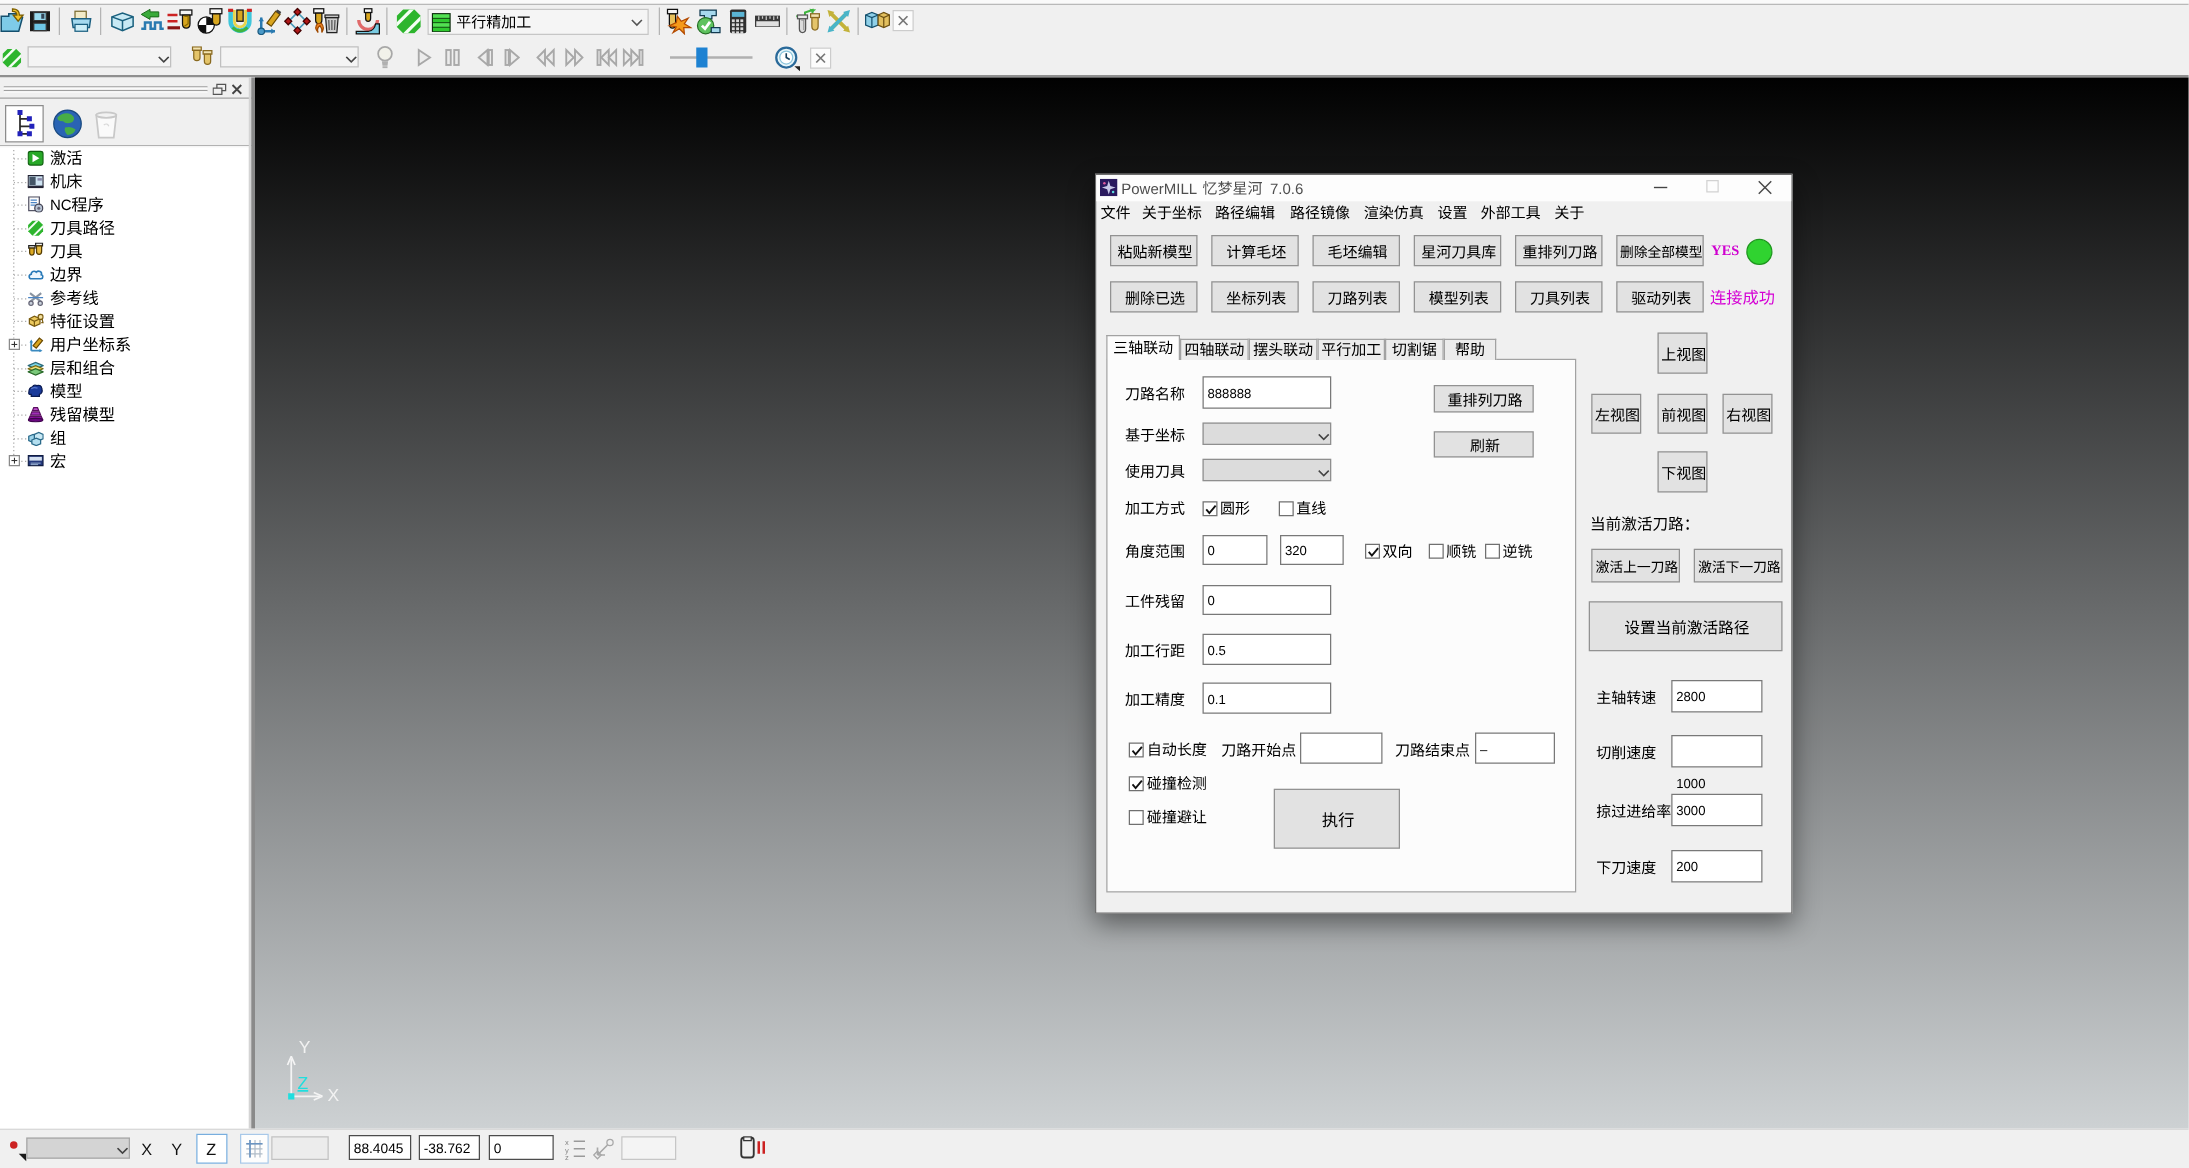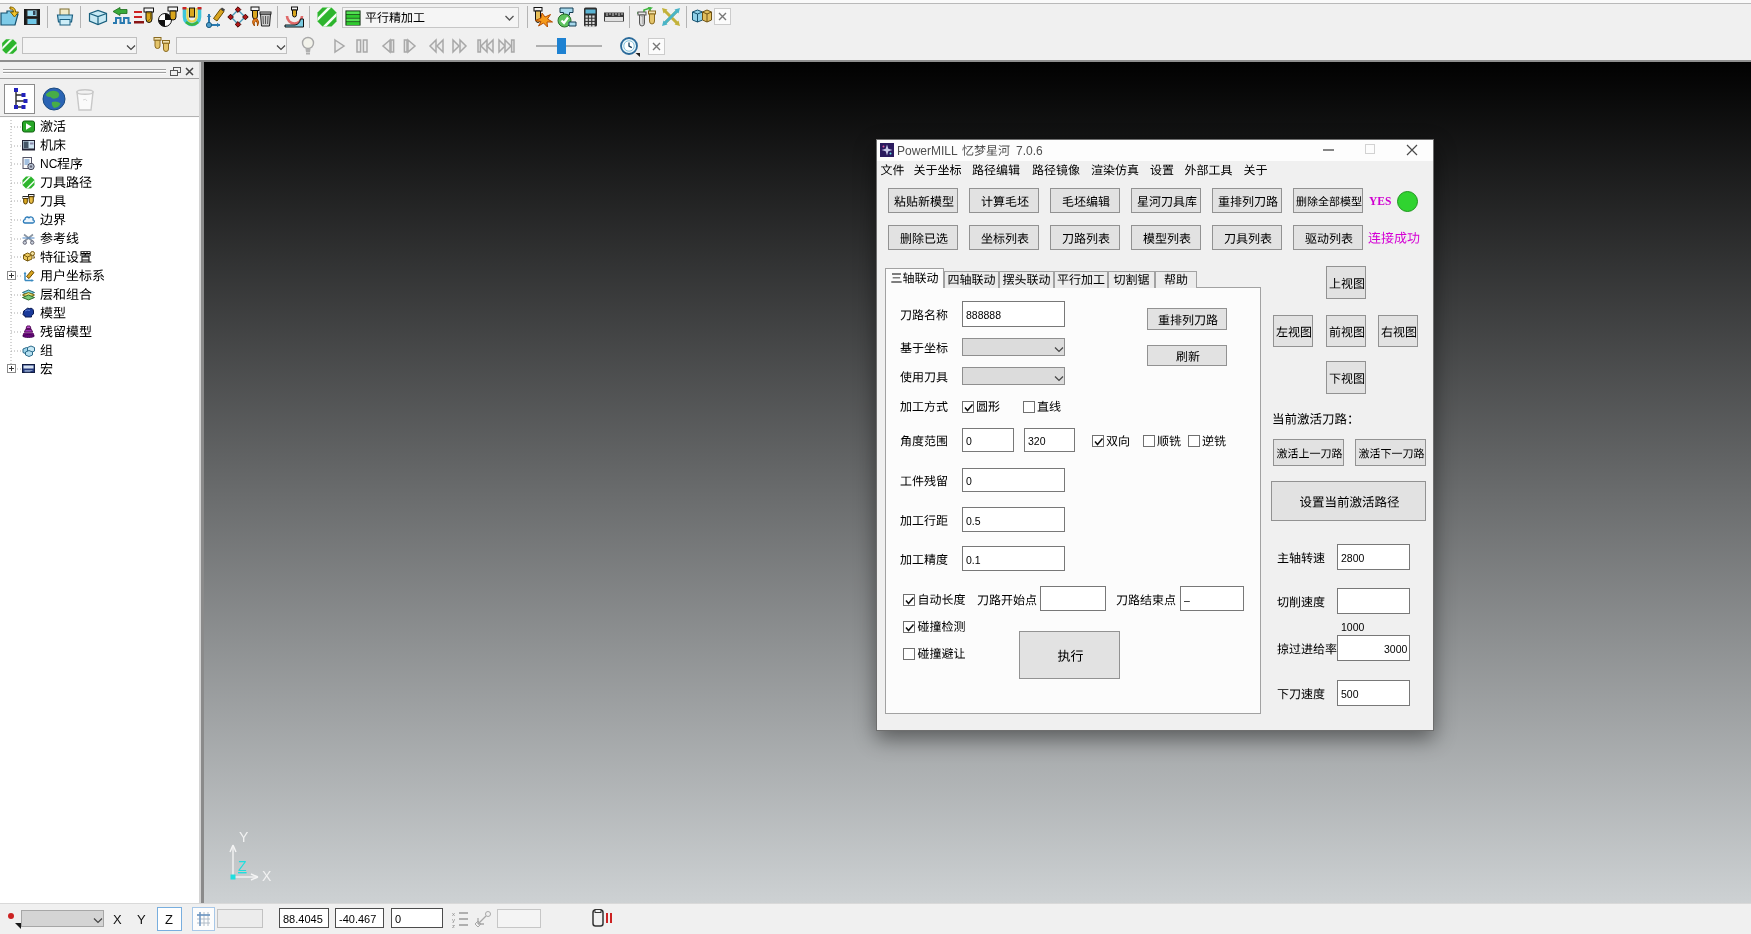--- a/index.html
+++ b/index.html
@@ -462,21 +462,21 @@
 <div style="position:absolute;left:165px;top:913px;font:normal 13px 'Liberation Sans',sans-serif;color:#111;white-space:pre;line-height:1;">Z</div>
 <div style="position:absolute;left:192px;top:907px;width:23px;height:24px;background:#fdfdfd;border:1px solid #a8c8e8"></div>
 <svg style="position:absolute;left:196px;top:911px" width="15" height="16" viewBox="0 0 15 16">
     <path d="M1 4 H14 M1 8 H14 M1 12 H14 M4 1 V15 M8 1 V15 M12 1 V15" stroke="#b0bcc8" stroke-width="1"></path>
     <path d="M4 1 V15 M1 4 H14" stroke="#6a94c2" stroke-width="1.3"></path>
   </svg>
 <div style="position:absolute;left:217px;top:909px;width:46px;height:19px;background:#ececec;border:1px solid #c2c2c2"></div>
 <div style="position:absolute;left:279px;top:908px;width:50px;height:20px;background:#fff;border:1px solid #4c4c4c"></div>
 <div style="position:absolute;left:283px;top:914.0px;font:normal 11px 'Liberation Sans',sans-serif;color:#000;white-space:pre;line-height:1;">88.4045</div>
 <div style="position:absolute;left:335px;top:908px;width:49px;height:20px;background:#fff;border:1px solid #4c4c4c"></div>
-<div style="position:absolute;left:339px;top:914.0px;font:normal 11px 'Liberation Sans',sans-serif;color:#000;white-space:pre;line-height:1;">-40.467</div>
+<div style="position:absolute;left:339px;top:914.0px;font:normal 11px 'Liberation Sans',sans-serif;color:#000;white-space:pre;line-height:1;">-38.762</div>
 <div style="position:absolute;left:391px;top:908px;width:52px;height:20px;background:#fff;border:1px solid #4c4c4c"></div>
 <div style="position:absolute;left:395px;top:914.0px;font:normal 11px 'Liberation Sans',sans-serif;color:#000;white-space:pre;line-height:1;">0</div>
 <svg style="position:absolute;left:452px;top:910px" width="17" height="18" viewBox="0 0 17 18">
     <g fill="#888" font-family="Liberation Sans" font-size="6">
       <text x="0" y="6">x</text>
       <text x="0" y="12">y</text>
       <text x="0" y="18">z</text>
     </g>
     <path d="M7 3 H16 M7 9 H16 M7 15 H16" stroke="#999" stroke-width="1.3"></path>
   </svg>
@@ -583,23 +583,23 @@
 <div style="position:absolute;left:1378px;top:315px;width:40px;height:32px;background:#e2e2e2;border:1px solid #929292"></div>
 <div style="position:absolute;left:1326px;top:361px;width:40px;height:33px;background:#e2e2e2;border:1px solid #929292"></div>
 <div style="position:absolute;left:1273px;top:439px;width:71px;height:27px;background:#e2e2e2;border:1px solid #929292"></div>
 <div style="position:absolute;left:1355px;top:439px;width:71px;height:27px;background:#e2e2e2;border:1px solid #929292"></div>
 <div style="position:absolute;left:1271px;top:481px;width:155px;height:40px;background:#e2e2e2;border:1px solid #929292"></div>
 <div style="position:absolute;left:1337px;top:544px;width:73px;height:26px;background:#fff;border:1px solid #787878"></div>
 <div style="position:absolute;left:1341px;top:553.25px;font:normal 10.5px 'Liberation Sans',sans-serif;color:#000;white-space:pre;line-height:1;">2800</div>
 <div style="position:absolute;left:1337px;top:588px;width:73px;height:26px;background:#fff;border:1px solid #787878"></div>
 <div style="position:absolute;left:1341px;top:610px;font:normal 10.5px 'Liberation Sans',sans-serif;color:#000;white-space:pre;line-height:1;margin-top:12px;">1000</div>
 <div style="position:absolute;left:1337px;top:635px;width:73px;height:26px;background:#fff;border:1px solid #787878"></div>
-<div style="position:absolute;left:1384px;top:644.25px;font:normal 10.5px 'Liberation Sans',sans-serif;color:#000;white-space:pre;line-height:1;">3000</div>
+<div style="position:absolute;left:1341px;top:644.25px;font:normal 10.5px 'Liberation Sans',sans-serif;color:#000;white-space:pre;line-height:1;">3000</div>
 <div style="position:absolute;left:1337px;top:680px;width:73px;height:26px;background:#fff;border:1px solid #787878"></div>
-<div style="position:absolute;left:1341px;top:689.25px;font:normal 10.5px 'Liberation Sans',sans-serif;color:#000;white-space:pre;line-height:1;">500</div>
+<div style="position:absolute;left:1341px;top:689.25px;font:normal 10.5px 'Liberation Sans',sans-serif;color:#000;white-space:pre;line-height:1;">200</div>
 <svg width="1751" height="934" style="position:absolute;left:0;top:0;pointer-events:none">
 <defs>
 <path id="g5e73_12" d="M2.1 -7.6C2.6 -6.7 3 -5.5 3.2 -4.8L4 -5.1C3.9 -5.8 3.4 -6.9 2.9 -7.8ZM9.1 -7.9C8.8 -7 8.2 -5.8 7.8 -5L8.5 -4.8C9 -5.5 9.6 -6.6 10 -7.6ZM0.6 -4.2V-3.3H5.5V0.9H6.4V-3.3H11.4V-4.2H6.4V-8.4H10.7V-9.3H1.3V-8.4H5.5V-4.2Z"></path>
 <path id="g884c_12" d="M5.2 -9.4V-8.5H11.1V-9.4ZM3.2 -10.1C2.6 -9.2 1.4 -8.1 0.4 -7.5C0.6 -7.3 0.8 -6.9 0.9 -6.7C2 -7.5 3.3 -8.7 4.1 -9.7ZM4.7 -6V-5.2H8.7V-0.2C8.7 -0 8.7 0 8.4 0.1C8.2 0.1 7.4 0.1 6.5 0C6.7 0.3 6.8 0.7 6.8 0.9C8 0.9 8.7 0.9 9.1 0.8C9.5 0.6 9.6 0.4 9.6 -0.2V-5.2H11.5V-6ZM3.7 -7.5C2.9 -6.1 1.5 -4.8 0.3 -3.9C0.5 -3.7 0.8 -3.3 0.9 -3.1C1.4 -3.5 1.8 -3.9 2.3 -4.4V1H3.2V-5.4C3.7 -6 4.2 -6.6 4.5 -7.2Z"></path>
 <path id="g7cbe_12" d="M0.6 -9.1C0.9 -8.3 1.2 -7.2 1.3 -6.5L1.9 -6.7C1.8 -7.4 1.6 -8.5 1.2 -9.3ZM3.9 -9.3C3.8 -8.5 3.4 -7.4 3.2 -6.7L3.7 -6.5C4 -7.2 4.4 -8.3 4.7 -9.2ZM0.5 -6V-5.2H2C1.7 -3.9 1 -2.3 0.4 -1.5C0.5 -1.2 0.7 -0.8 0.8 -0.5C1.3 -1.2 1.8 -2.4 2.2 -3.5V0.9H3V-3.8C3.4 -3.2 3.8 -2.4 4 -2L4.6 -2.7C4.3 -3.1 3.3 -4.6 3 -4.9V-5.2H4.4V-6H3V-10H2.2V-6ZM7.6 -10.1V-9.1H5.1V-8.4H7.6V-7.7H5.4V-7H7.6V-6.2H4.8V-5.5H11.5V-6.2H8.5V-7H10.9V-7.7H8.5V-8.4H11.2V-9.1H8.5V-10.1ZM9.9 -4.1V-3.2H6.4V-4.1ZM5.5 -4.8V0.9H6.4V-1H9.9V0C9.9 0.2 9.8 0.2 9.7 0.2C9.5 0.2 9 0.2 8.5 0.2C8.6 0.4 8.7 0.7 8.7 0.9C9.5 0.9 10 0.9 10.3 0.8C10.6 0.7 10.7 0.5 10.7 0V-4.8ZM6.4 -2.5H9.9V-1.6H6.4Z"></path>
 <path id="g52a0_12" d="M6.9 -8.6V0.8H7.7V-0.1H10.1V0.7H11V-8.6ZM7.7 -1V-7.7H10.1V-1ZM2.3 -9.9 2.3 -7.8H0.6V-6.9H2.3C2.2 -3.9 1.8 -1.2 0.3 0.3C0.6 0.5 0.9 0.8 1 1C2.7 -0.8 3.1 -3.7 3.2 -6.9H5C4.9 -2.3 4.8 -0.7 4.5 -0.3C4.4 -0.2 4.3 -0.1 4.1 -0.1C3.9 -0.1 3.4 -0.1 2.8 -0.2C3 0.1 3.1 0.5 3.1 0.7C3.6 0.8 4.2 0.8 4.5 0.7C4.9 0.7 5.1 0.6 5.3 0.3C5.7 -0.3 5.8 -2 5.9 -7.3C5.9 -7.5 5.9 -7.8 5.9 -7.8H3.2L3.2 -9.9Z"></path>
 <path id="g5de5_12" d="M0.6 -0.9V0H11.4V-0.9H6.5V-7.8H10.8V-8.7H1.2V-7.8H5.5V-0.9Z"></path>
 <path id="g6fc0_13" d="M4.4 -7.2H6.7V-6.1H4.4ZM4.4 -8.9H6.7V-7.9H4.4ZM0.8 -10.2C1.5 -9.8 2.2 -9 2.6 -8.6L3.2 -9.2C2.8 -9.7 2 -10.3 1.4 -10.8ZM0.5 -6.6C1.1 -6.2 1.9 -5.6 2.2 -5.2L2.8 -5.9C2.4 -6.3 1.6 -6.9 1 -7.2ZM0.6 0.3 1.4 0.8C1.9 -0.3 2.6 -1.9 3 -3.2L2.3 -3.7C1.8 -2.3 1.1 -0.7 0.6 0.3ZM9 -10.9C8.8 -8.9 8.3 -6.9 7.6 -5.6V-9.6H5.8L6.2 -10.8L5.2 -10.9C5.1 -10.5 5 -10 4.9 -9.6H3.6V-5.4H7.5C7.7 -5.2 8 -4.9 8.1 -4.8C8.3 -5.1 8.5 -5.5 8.7 -5.9C8.9 -4.7 9.2 -3.3 9.7 -2.1C9.2 -1.1 8.5 -0.2 7.5 0.5C7.7 0.6 8.1 0.9 8.2 1.1C9 0.4 9.6 -0.3 10.2 -1.2C10.6 -0.4 11.2 0.4 12 1C12.1 0.8 12.4 0.4 12.6 0.2C11.8 -0.4 11.1 -1.2 10.6 -2.1C11.3 -3.6 11.6 -5.4 11.9 -7.5H12.5V-8.4H9.5C9.6 -9.2 9.8 -10 9.9 -10.8ZM4.8 -5.1 5.1 -4.4H3.1V-3.6H4.4V-3.1C4.4 -2.2 4.2 -0.7 2.6 0.5C2.8 0.6 3.1 0.9 3.2 1.1C4.5 0.2 5 -1 5.1 -2H6.6C6.6 -0.7 6.5 -0.2 6.3 -0C6.3 0.1 6.2 0.1 6 0.1C5.8 0.1 5.4 0.1 5 0C5.1 0.2 5.2 0.6 5.2 0.8C5.7 0.9 6.2 0.8 6.4 0.8C6.7 0.8 6.9 0.7 7.1 0.5C7.3 0.2 7.4 -0.5 7.5 -2.4C7.5 -2.5 7.5 -2.8 7.5 -2.8H5.2V-3.1V-3.6H8V-4.4H6C5.9 -4.7 5.7 -5.1 5.6 -5.3ZM11 -7.5C10.9 -5.9 10.6 -4.4 10.2 -3.2C9.6 -4.5 9.4 -6 9.2 -7.4L9.2 -7.5Z"></path>
 <path id="g6d3b_13" d="M1.2 -10.1C2 -9.6 3.1 -9 3.6 -8.6L4.2 -9.4C3.6 -9.8 2.5 -10.4 1.7 -10.8ZM0.5 -6.5C1.3 -6.1 2.4 -5.4 3 -5.1L3.5 -5.9C2.9 -6.2 1.8 -6.8 1.1 -7.2ZM0.8 0.2 1.7 0.9C2.4 -0.3 3.4 -2 4 -3.3L3.3 -4C2.6 -2.5 1.5 -0.8 0.8 0.2ZM4.2 -7.1V-6.2H7.9V-4H5.1V1H6V0.5H10.6V1H11.6V-4H8.8V-6.2H12.4V-7.1H8.8V-9.4C10 -9.6 11 -9.8 11.9 -10.1L11.1 -10.9C9.7 -10.4 7 -9.9 4.8 -9.7C4.9 -9.5 5 -9.1 5.1 -8.9C6 -9 7 -9.1 7.9 -9.2V-7.1ZM6 -0.4V-3.1H10.6V-0.4Z"></path>
 <path id="g673a_13" d="M6.5 -10.2V-6C6.5 -4 6.3 -1.4 4.5 0.4C4.8 0.5 5.1 0.9 5.3 1C7.1 -0.9 7.4 -3.8 7.4 -6V-9.3H9.9V-0.9C9.9 0.2 9.9 0.5 10.2 0.7C10.4 0.8 10.6 0.9 10.9 0.9C11.1 0.9 11.4 0.9 11.6 0.9C11.8 0.9 12.1 0.9 12.3 0.7C12.5 0.6 12.6 0.4 12.6 0C12.7 -0.3 12.7 -1.3 12.7 -2C12.5 -2.1 12.2 -2.3 12 -2.4C12 -1.6 12 -0.9 11.9 -0.6C11.9 -0.3 11.9 -0.2 11.8 -0.1C11.7 -0 11.6 0 11.5 0C11.4 0 11.2 0 11.2 0C11 0 11 -0 10.9 -0.1C10.9 -0.1 10.8 -0.4 10.8 -0.8V-10.2ZM2.8 -10.9V-8.1H0.7V-7.2H2.7C2.2 -5.4 1.3 -3.4 0.4 -2.3C0.5 -2 0.8 -1.7 0.9 -1.4C1.6 -2.3 2.3 -3.8 2.8 -5.3V1H3.8V-4.9C4.3 -4.3 4.9 -3.5 5.2 -3L5.8 -3.8C5.5 -4.2 4.2 -5.6 3.8 -6V-7.2H5.7V-8.1H3.8V-10.9Z"></path>

